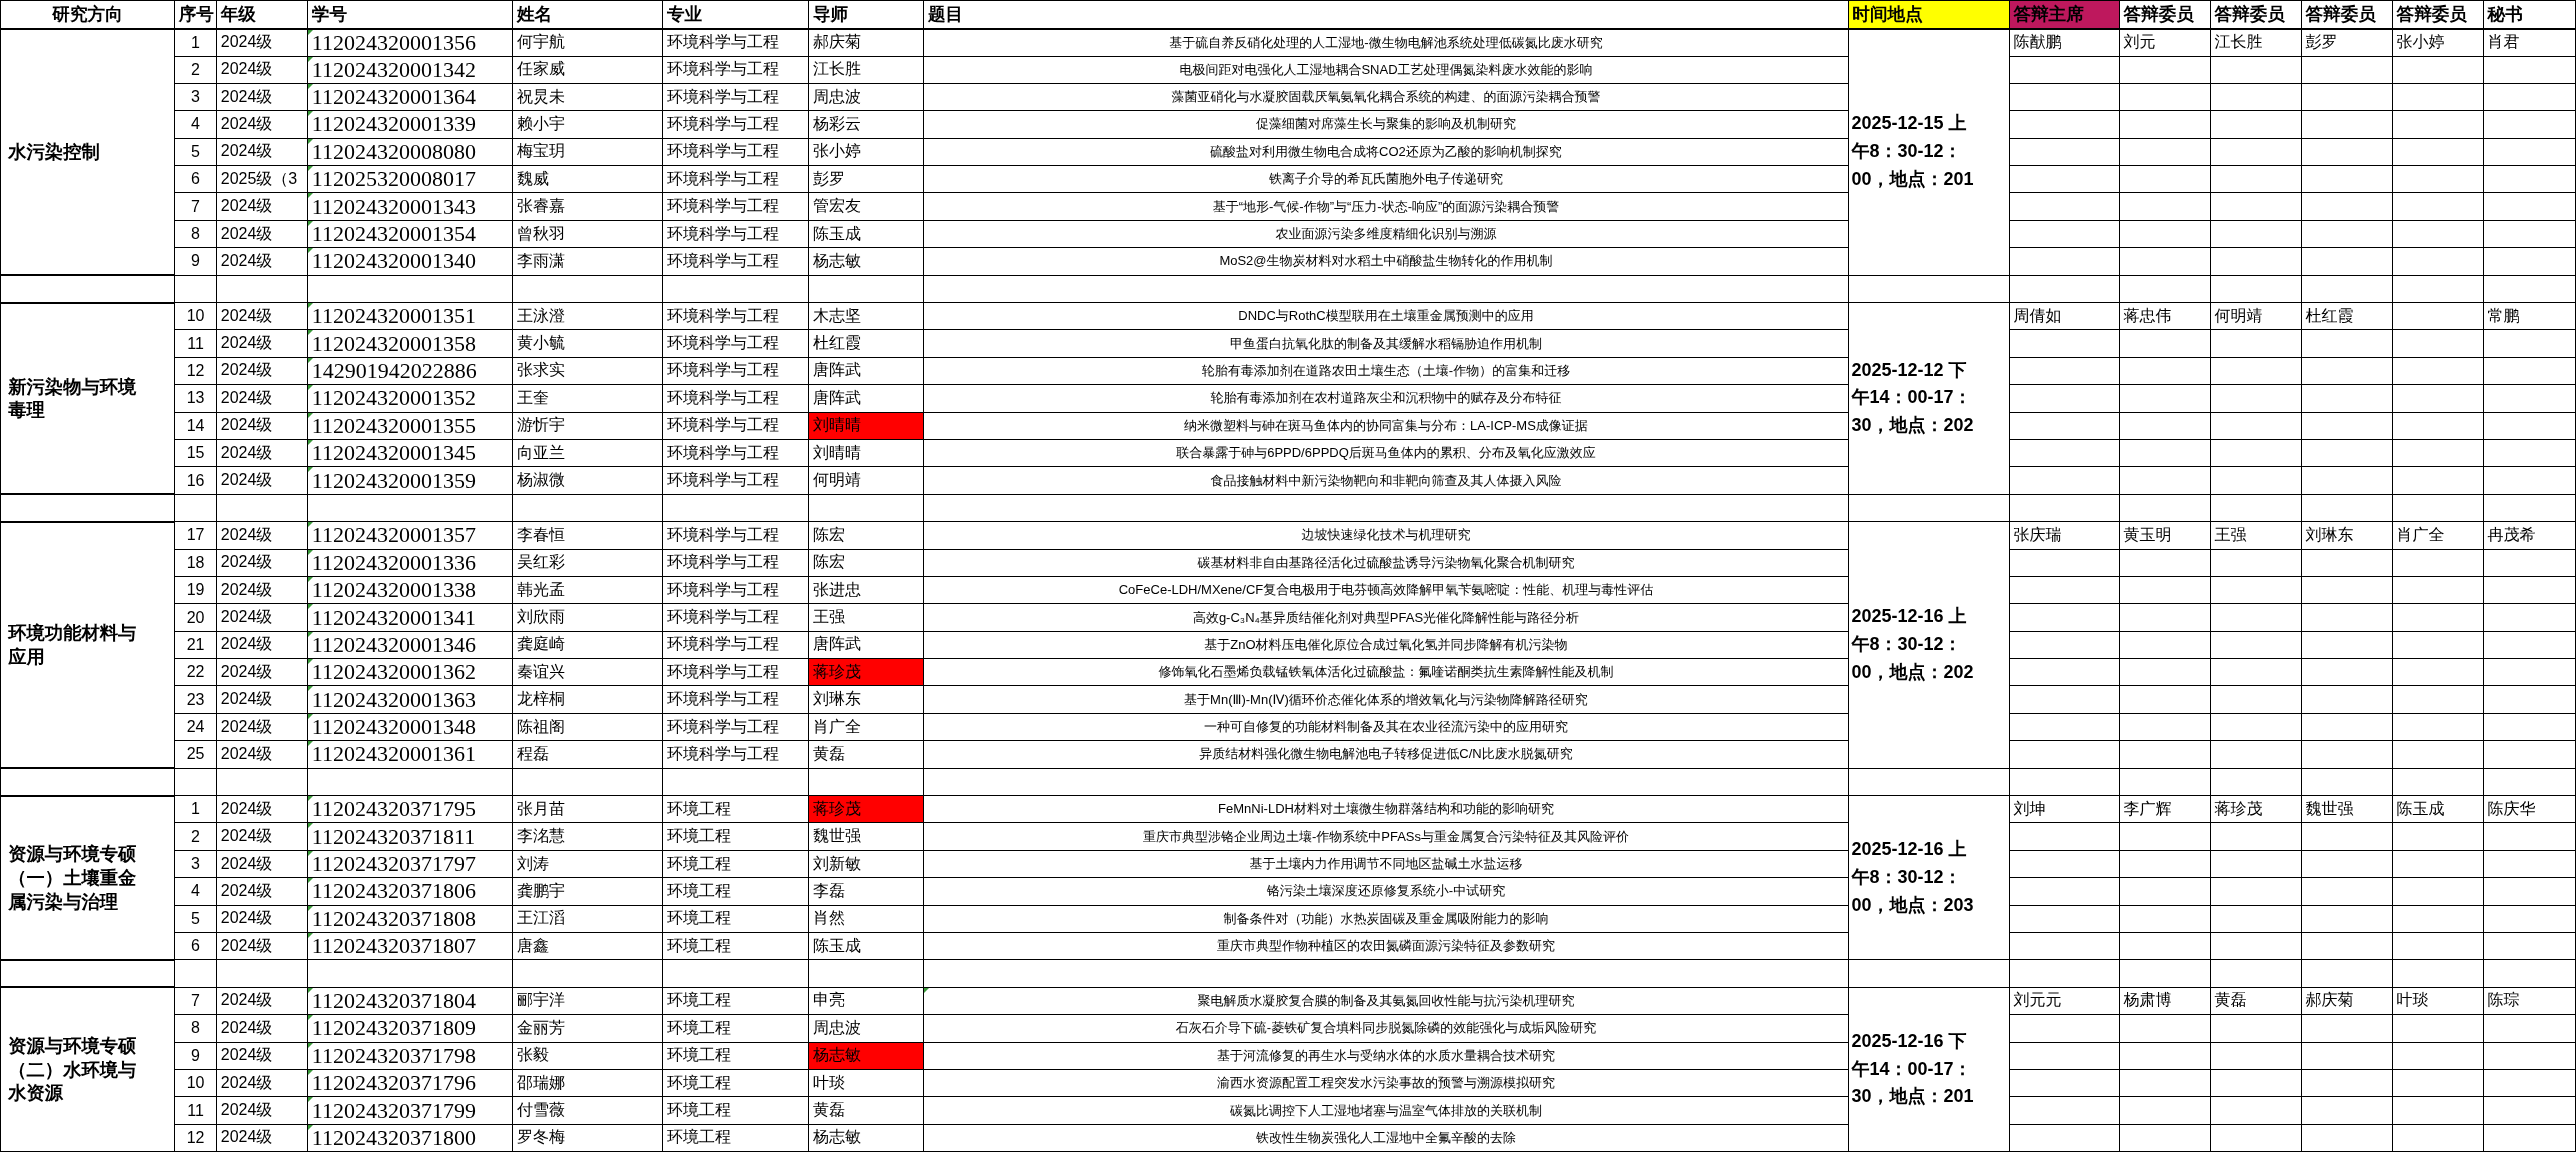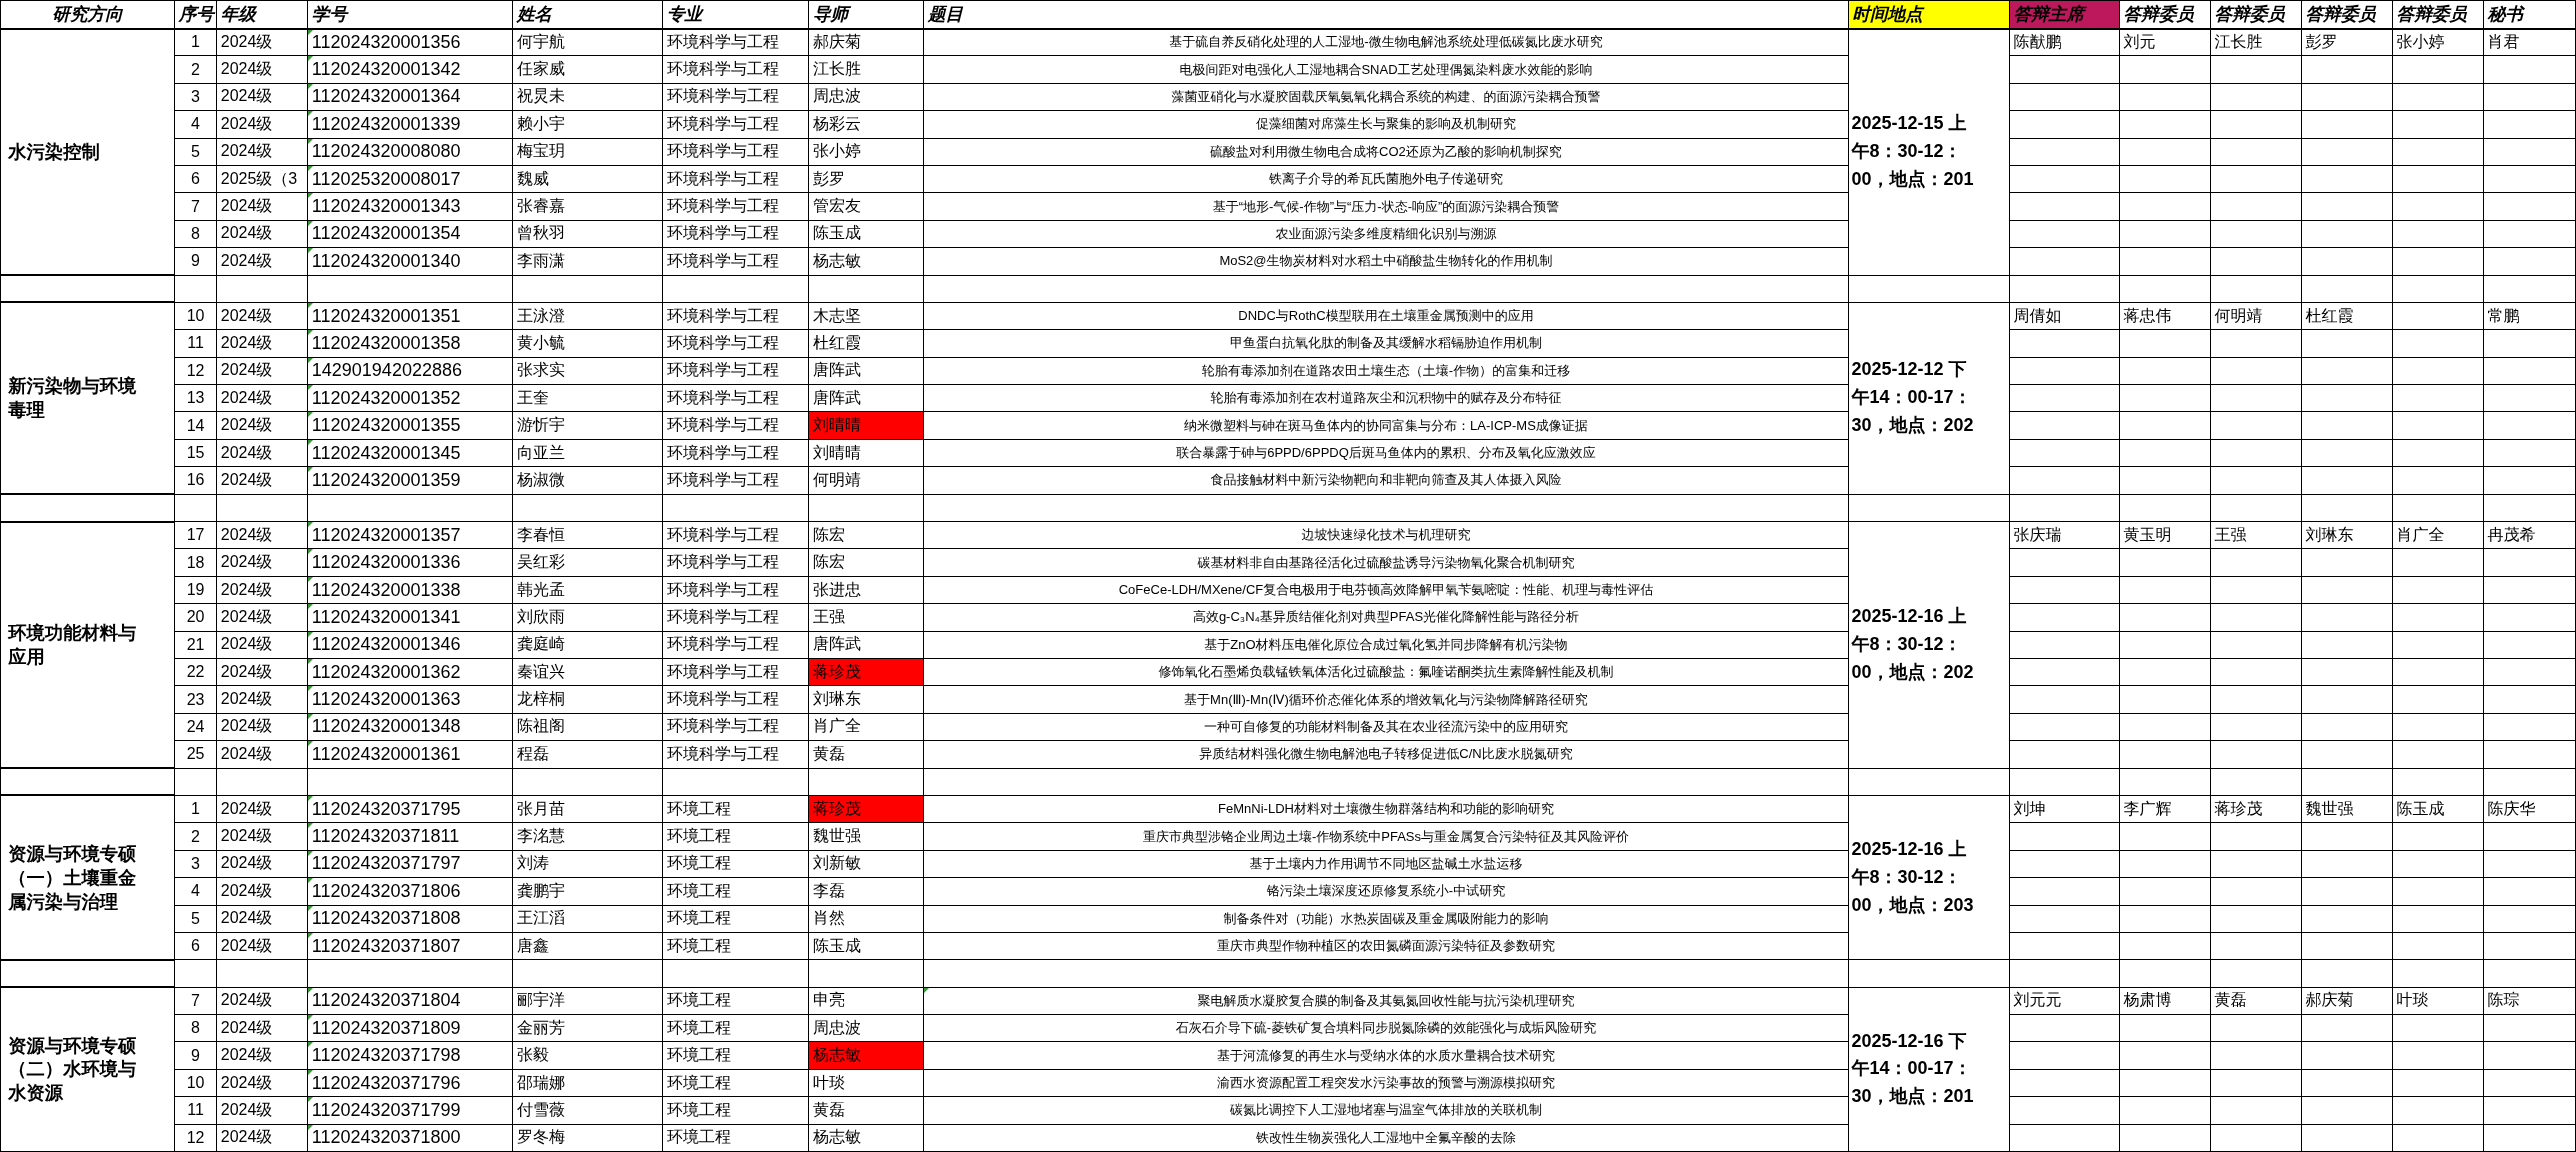--- a/index.html
+++ b/index.html
@@ -1,27 +1,27 @@
 <!DOCTYPE html>
 <html style="font-size:11.7px"><head>
 <meta charset="utf-8">
 <style>
   html,body{margin:0;padding:0;background:#ffffff;}
   body{width:2576px;height:1152px;font-family:"Liberation Sans",sans-serif;color:#000;}
   table{border-collapse:collapse;table-layout:fixed;width:2576px;}
   th,td{border:0.7px solid #000;overflow:hidden;padding:0 3.7px;vertical-align:middle;box-sizing:border-box;}
   thead tr{height:28px;}
   tbody tr{height:27.4px;}
-  thead th{font-size:17.6px;font-weight:bold;text-align:left;white-space:nowrap;border-bottom:2.2px solid #000;background:#fff;font-style:italic;}
+  thead th{font-size:17.6px;font-weight:bold;text-align:left;white-space:nowrap;border-bottom:2.2px solid #000;background:#fff;}
   th.c{text-align:center;}
   .th-time{background:#FFFF00;margin-left:16px;}
   .th-chair{background:#be185d;}
   td{font-size:16px;white-space:nowrap;text-align:left;}
   td.no{text-align:center;}
-  td.sid{font-size:18px;}
+  td.sid{font-size:22px;font-family:Liberation Serif, serif;}
   td.title{font-size:13px;text-align:center;}
   td.dir{text-align:left;font-weight:bold;font-size:18.3px;white-space:pre-line;line-height:1.3;padding:0 7.3px;}
   td.dir-last{border-bottom:2.2px solid #000;}
   td.time{font-weight:bold;font-size:18px;white-space:pre-line;line-height:1.55;padding:0 2.9px;}
   td.hl{background:#FF0000;}
   td.clip{white-space:nowrap;}
   .gt{position:relative;}
   .gt::before{content:"";position:absolute;top:0;left:0;width:0;height:0;border-top:5.9px solid #3a9a3a;border-right:5.9px solid transparent;}
   tr.sep td.sepdir{border-top:2.2px solid #000;border-bottom:2.2px solid #000;}
 </style>

